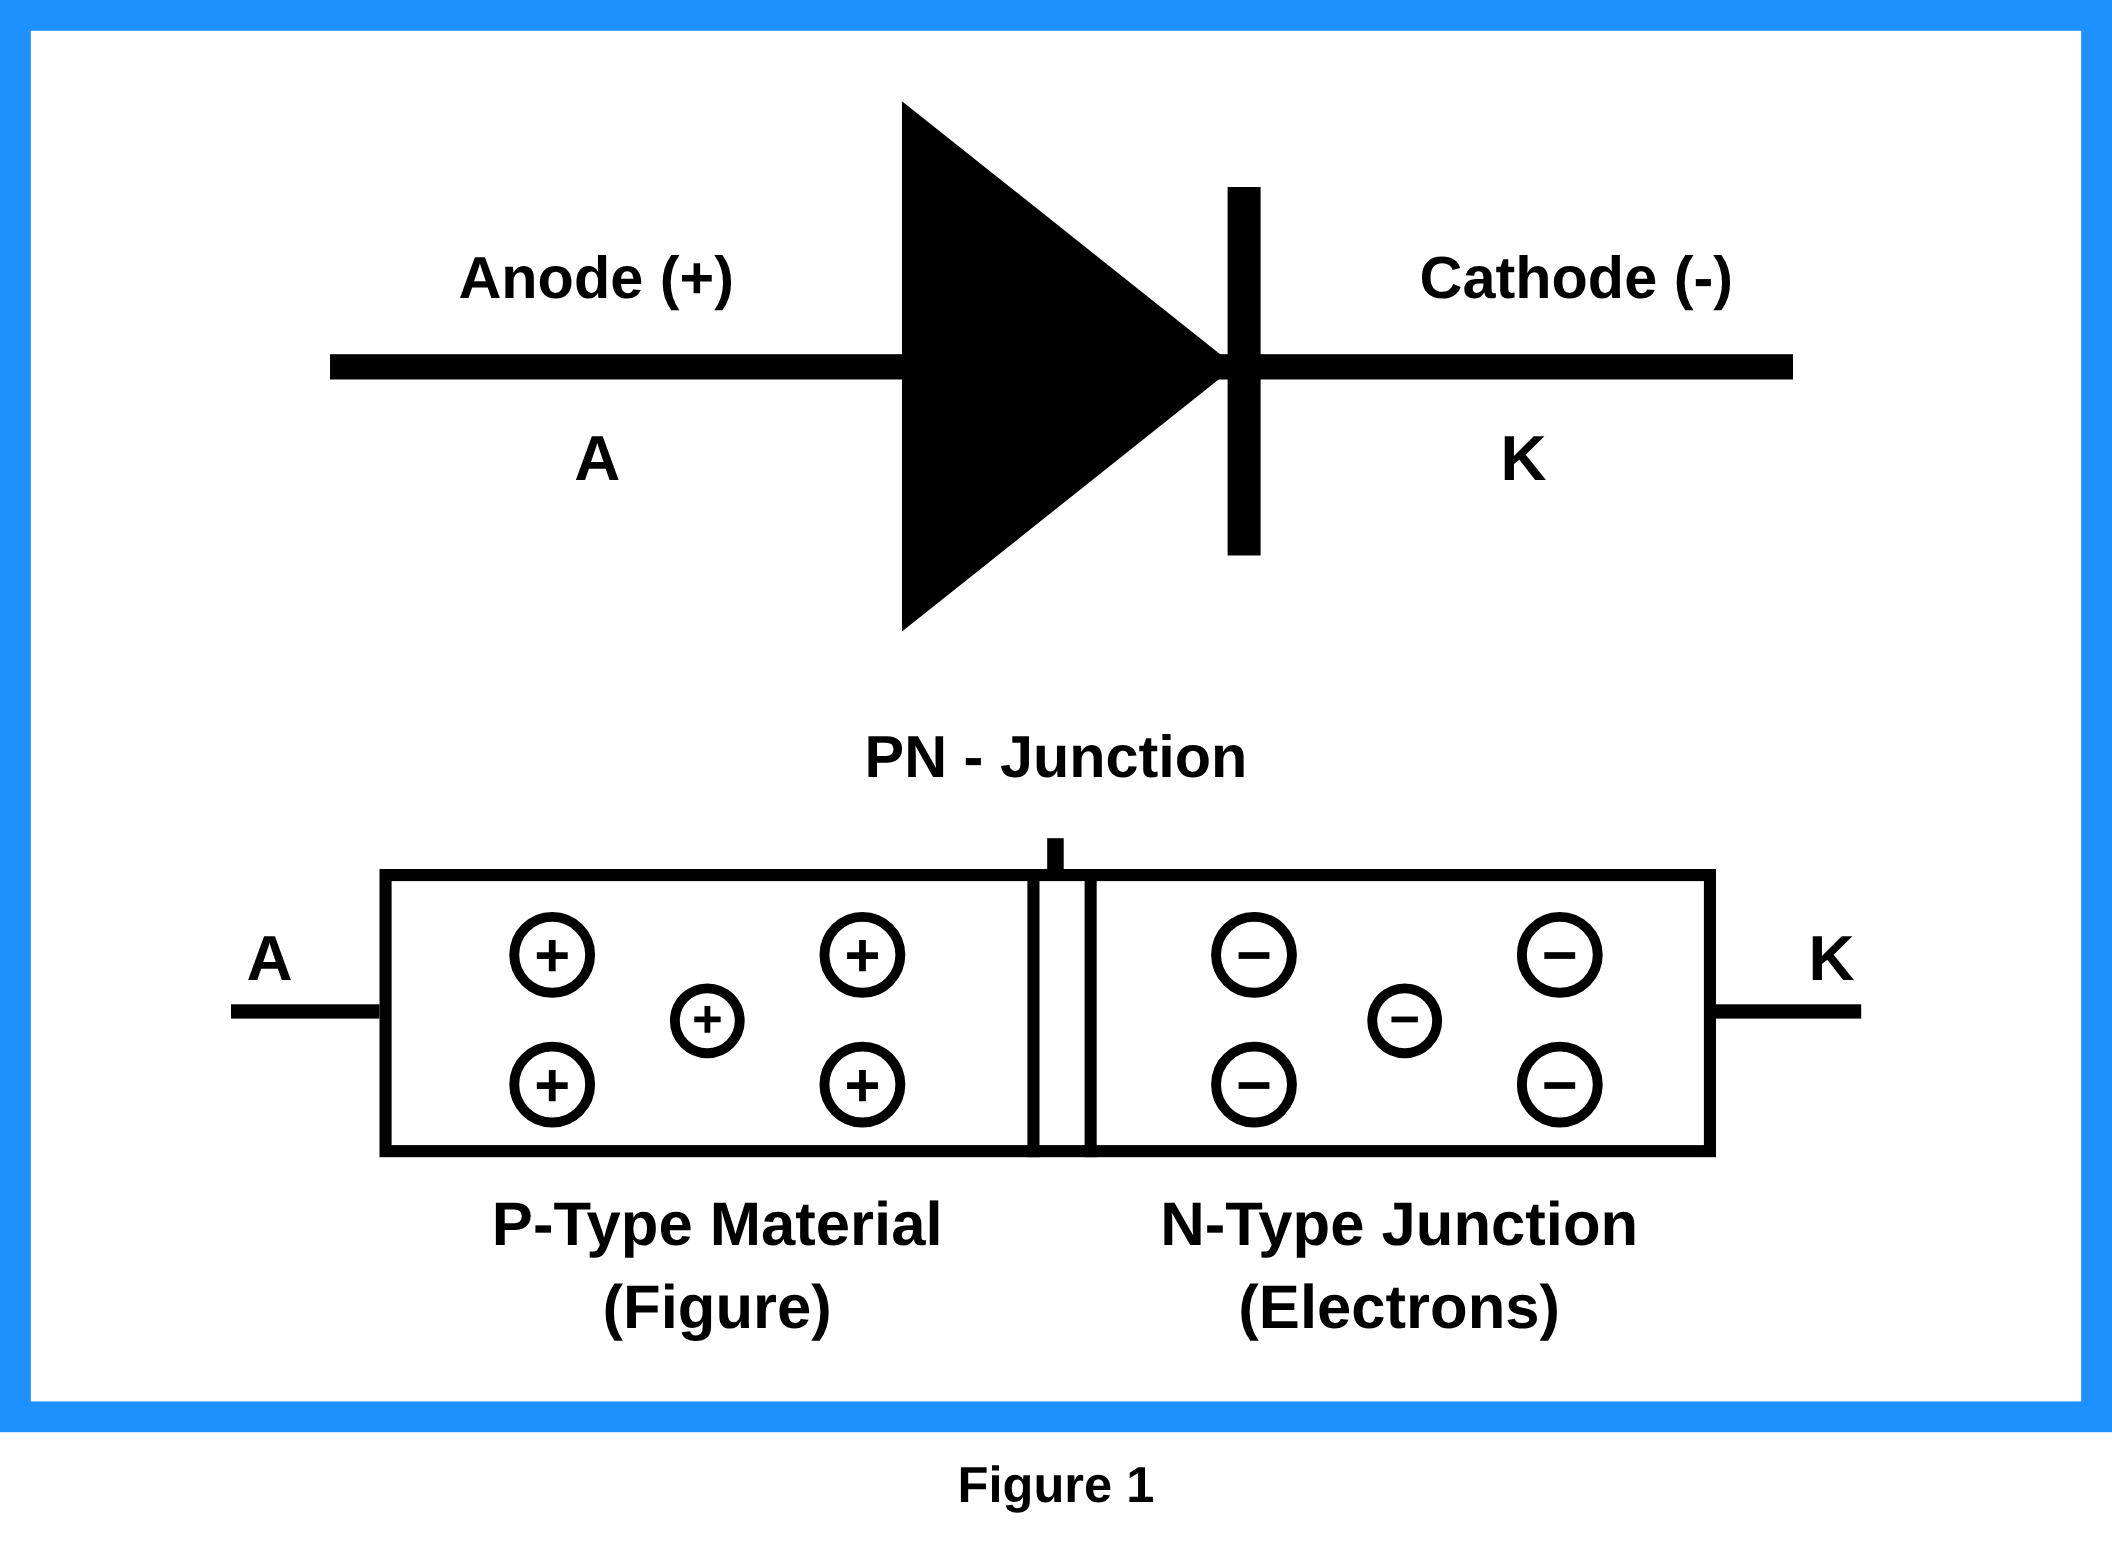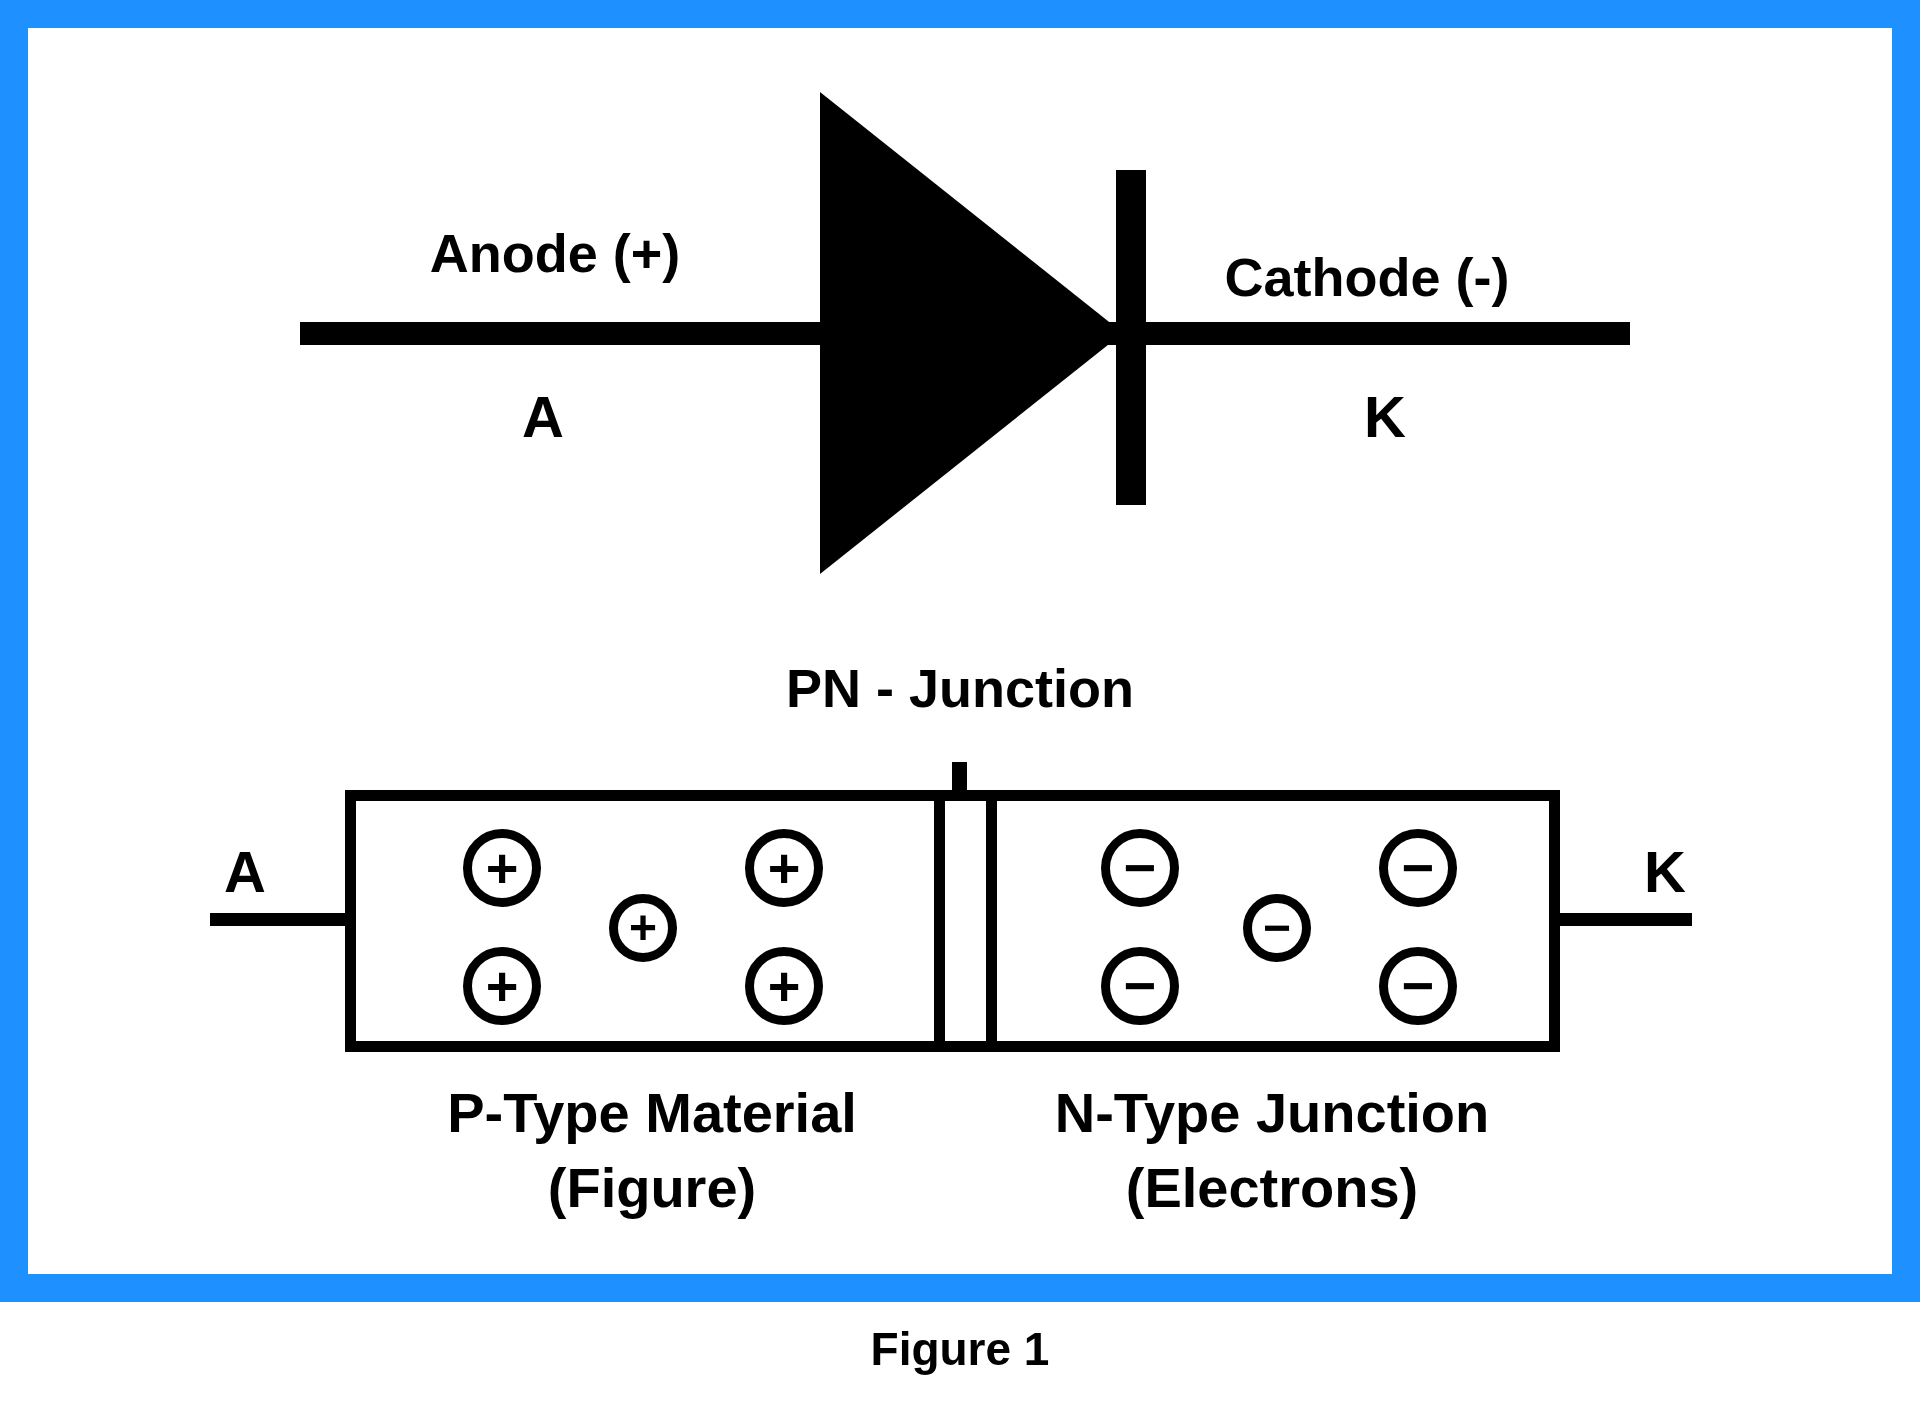--- a/index.html
+++ b/index.html
@@ -71,23 +71,23 @@
 <div class="page">
 
   <div class="frame"></div>
   <div class="canvas"></div>
 
   <div>
     <div class="main-line"></div>
     <div class="triangle"></div>
     <div class="cathode-bar"></div>
 
-    <div class="label sz54" style="left:555px;top:222px;">Anode (+)</div>
+    <div class="label sz54" style="left:542px;top:222px;">Anode (+)</div>
     <div class="label sz58" style="left:543px;top:383px;">A</div>
-    <div class="label sz54" style="left:1367px;top:222px;margin-top:24px;">Cathode (-)</div>
+    <div class="label sz54" style="left:1433px;top:222px;">Cathode (-)</div>
     <div class="label sz58" style="left:1385px;top:383px;">K</div>
   </div>
 
   <div>
     <div class="label sz54" style="left:960px;top:657px;">PN - Junction</div>
     <div class="pn-tick"></div>
 
     <div class="pn-box"></div>
     <div class="junction-line left"></div>
     <div class="junction-line right"></div>

